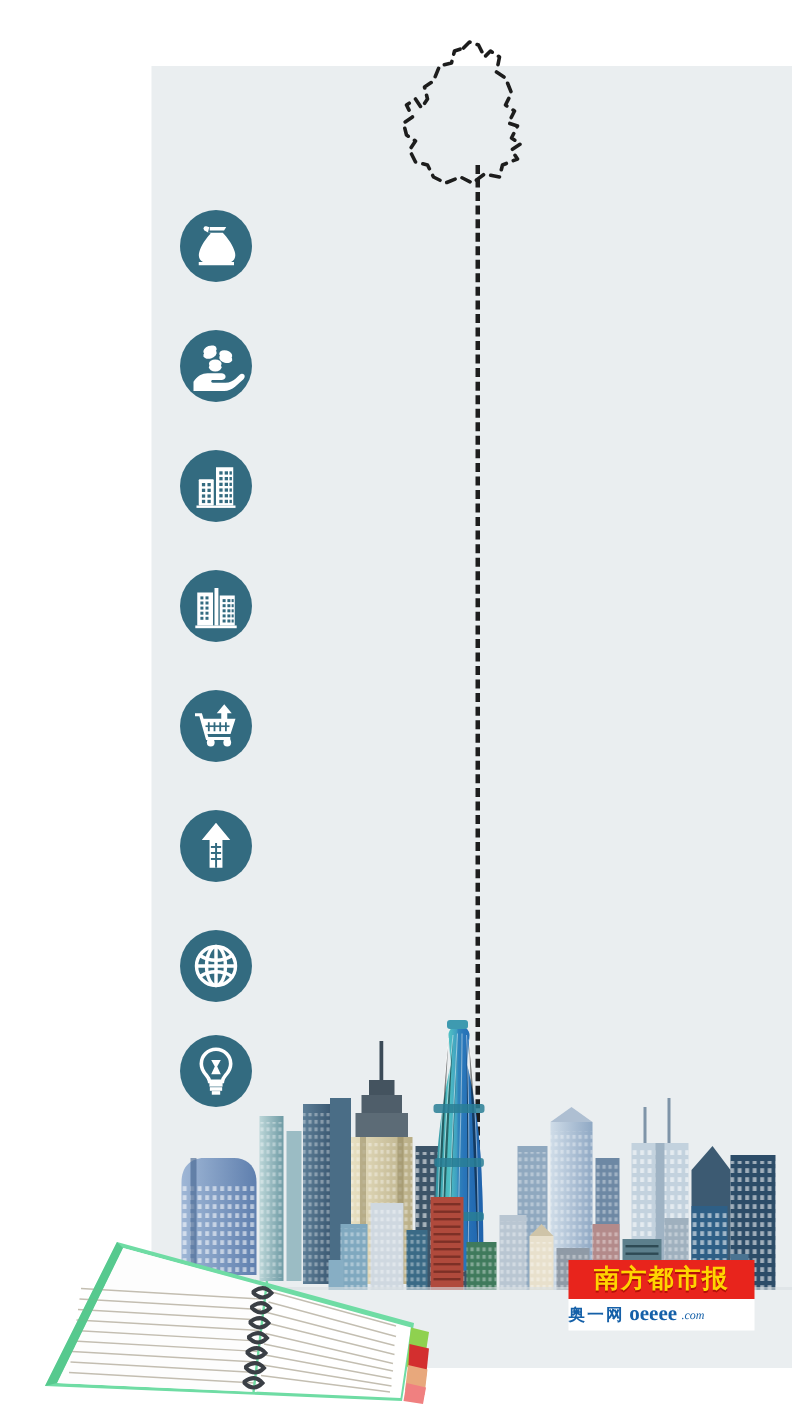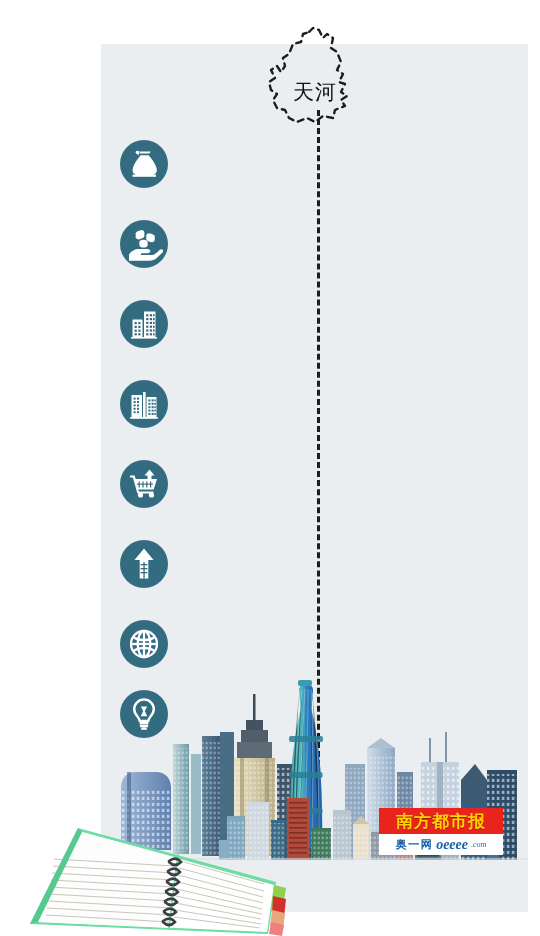--- a/index.html
+++ b/index.html
@@ -38,35 +38,35 @@
     position:absolute;left:0;width:48px;height:48px;border-radius:50%;
     background:#336b80;
   }
   .ic svg{position:absolute;left:0;top:0;}
 
   
   .skyline{position:absolute;left:101px;top:676px;width:427px;height:236px;overflow:hidden;}
   .skyline svg{display:block;}
 
   
-  .wm{position:absolute;left:331px;top:808px;width:124px;height:47px;padding-left:48px;}
+  .wm{position:absolute;left:331px;top:840px;width:124px;height:47px;padding-left:48px;}
   .wm-top{
     height:26px;background:#e8241c;display:flex;align-items:center;justify-content:center;
   }
   .wm-top span{
     color:#ffd400;font-size:17px;font-weight:bold;letter-spacing:1px;line-height:17px;
     font-family:"DejaVu Sans","Liberation Sans",sans-serif;
     text-shadow:0 1px 0 #b31008;
   }
   .wm-bot{
-    height:21px;background:#ffffff;display:flex;align-items:center;justify-content:center;gap:3px;
+    height:21px;background:#ffffff;display:flex;align-items:center;gap:3px;
   }
   .wm-bot .cn{color:#1560a8;font-size:11px;font-weight:bold;letter-spacing:1.5px;
     font-family:"DejaVu Sans","Liberation Sans",sans-serif;}
-  .wm-bot .en{color:#1560a8;font-size:14px;font-style:italic;font-weight:bold;
+  .wm-bot .en{color:#1560a8;font-size:14px;font-weight:bold;
     font-family:"Liberation Serif","DejaVu Serif",serif;}
   .wm-bot .dom{color:#1560a8;font-size:8px;font-style:italic;
     font-family:Liberation Serif, serif;}
 
   
   .notebook{position:absolute;left:28px;top:806px;width:265px;height:130px;}
   .notebook svg{display:block;}
 </style>
 </head>
 <body>
@@ -77,21 +77,20 @@
 
   <div class="map-wrap">
     <svg width="120" height="115" viewBox="0 0 120 115" xmlns="http://www.w3.org/2000/svg">
       <path d="M54 6 L58 2 L64 4 L68 12 L72 8 L78 12 L76 22 L82 26 L86 36
                L82 44 L88 48 L84 56 L90 58 L86 66 L92 70 L86 74 L90 80
                L80 84 L78 92 L68 90 L60 96 L52 92 L42 96 L34 92 L30 84
                L22 82 L18 74 L22 68 L16 64 L14 56 L20 52 L16 44 L22 40
                L26 46 L30 40 L28 32 L34 28 L38 18 L46 16 L48 8 Z" fill="none" stroke="#1d1d1d" stroke-width="2.4" stroke-dasharray="6 5" stroke-linejoin="round" stroke-linecap="round"></path>
     </svg>
   </div>
-  <div class="map-label">天河</div>
 
   <div class="dash-line"></div>
 
   <div class="icon-col">
 
     <div class="ic" style="top:0px">
       <svg width="48" height="48" viewBox="0 0 48 48" xmlns="http://www.w3.org/2000/svg">
         <g fill="#ffffff">
           <path d="M19.5 11.5c-1.6-.6-3.1-.3-3.5.6-.4.9.5 2 2.1 2.6l2.4.9-1 1.1c-2.6 2.9-5.5 7.3-6.6 11.2-.9 3.1-.1 5.5 2.4 6.7 2.1 1 5.6 1.5 9.4 1.5s7.3-.5 9.4-1.5c2.5-1.2 3.3-3.6 2.4-6.7-1.1-3.9-4-8.3-6.6-11.2l-1.4-1.5h-9.9z"></path>
           <path d="M19.8 13.6h9.6l1.4-2.2h-11z"></path>

